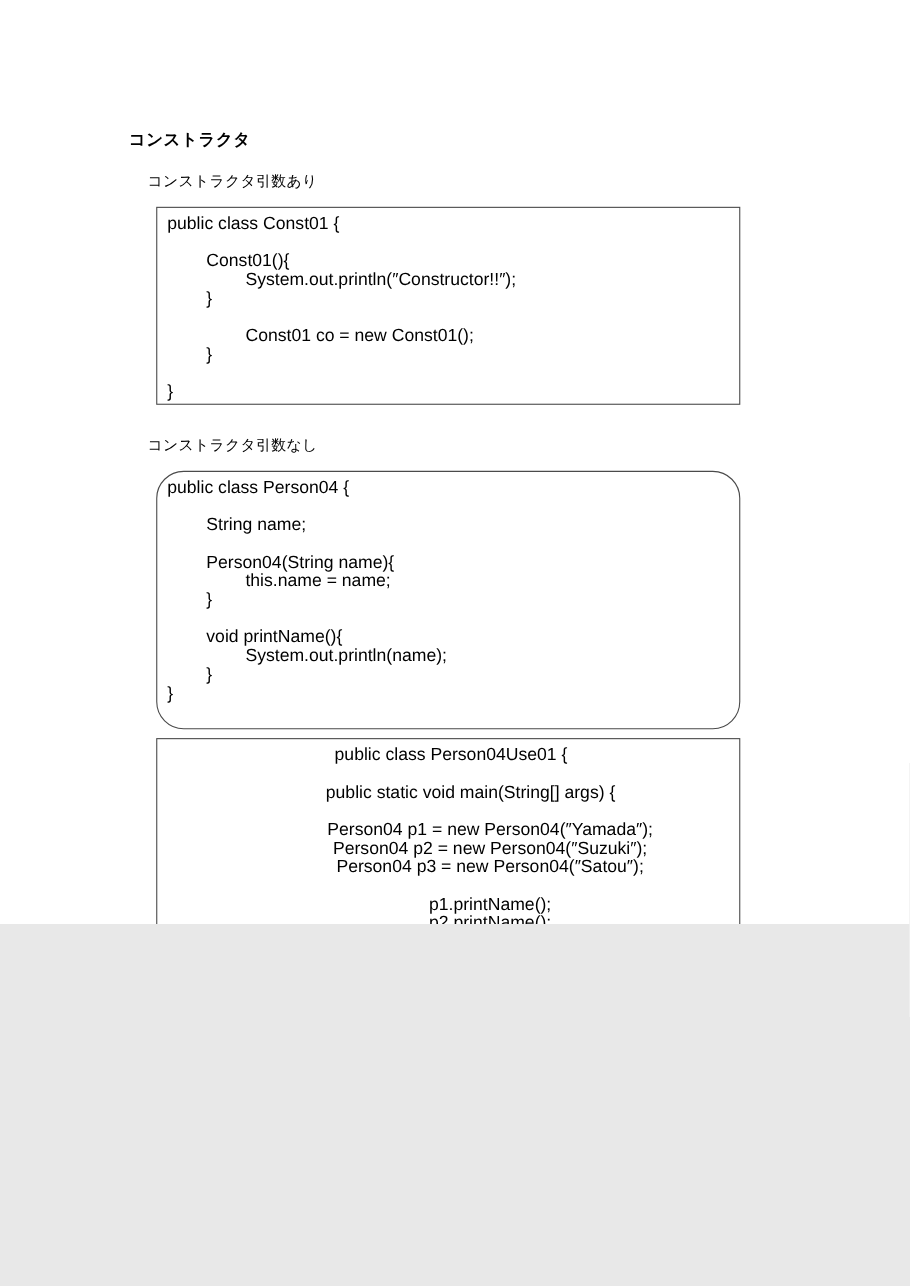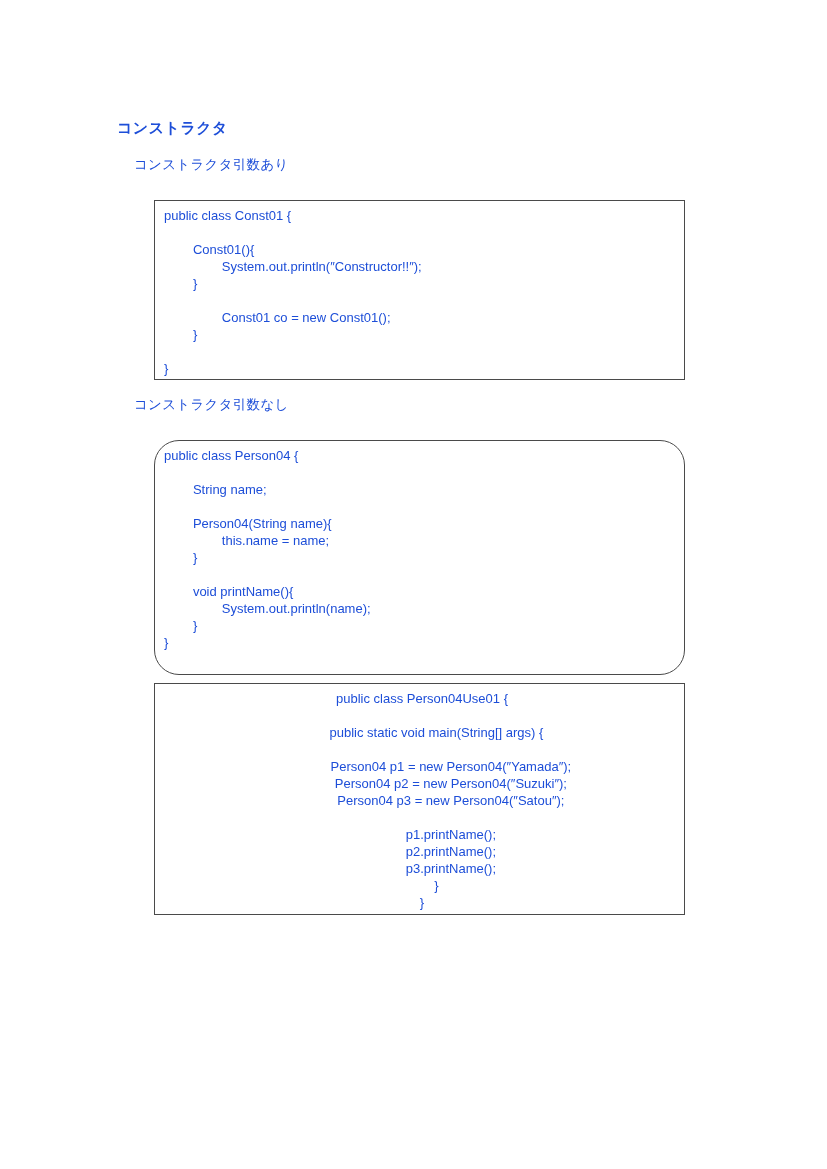--- a/index.html
+++ b/index.html
@@ -3,25 +3,25 @@
 <meta charset="utf-8">
 <style>
   html, body {
     margin: 0;
     padding: 0;
     background: #e8e8e8;
   }
   .page {
     position: relative;
     width: 827px;
-    height: 1169px;
+    height: 840px;
     margin: 0 auto;
     background: #ffffff;
     font-family: "Liberation Sans", "DejaVu Sans", sans-serif;
-    color: #1d4ed8;
+    color: #000000;
     overflow: hidden;
   }
   .title {
     position: absolute;
     left: 117px;
     top: 119px;
     margin: 0;
     font-size: 15px;
     line-height: 17px;
     font-weight: bold;
@@ -34,25 +34,25 @@
     line-height: 16px;
     letter-spacing: 0.3px;
   }
   .subtitle.s1 { top: 157px; }
   .subtitle.s2 { top: 397px; }
   .codebox {
     position: absolute;
     left: 142px;
     width: 531px;
     box-sizing: border-box;
-    margin: 12px;
+    margin: 0;
     border: 1px solid #4a4a4a;
     background: #ffffff;
     font-family: "Liberation Sans", "DejaVu Sans", sans-serif;
-    font-size: 13px;
+    font-size: 16px;
     line-height: 17px;
     white-space: pre;
     padding: 6px 4px 16px 9px;
     overflow: hidden;
   }
   .codebox.b1 { top: 188px; height: 180px; }
   .codebox.b2 { top: 428px; height: 235px; border-radius: 25px; }
   .codebox.b3 { top: 671px; height: 232px; text-align: center; }
   .notes {
     position: absolute;

